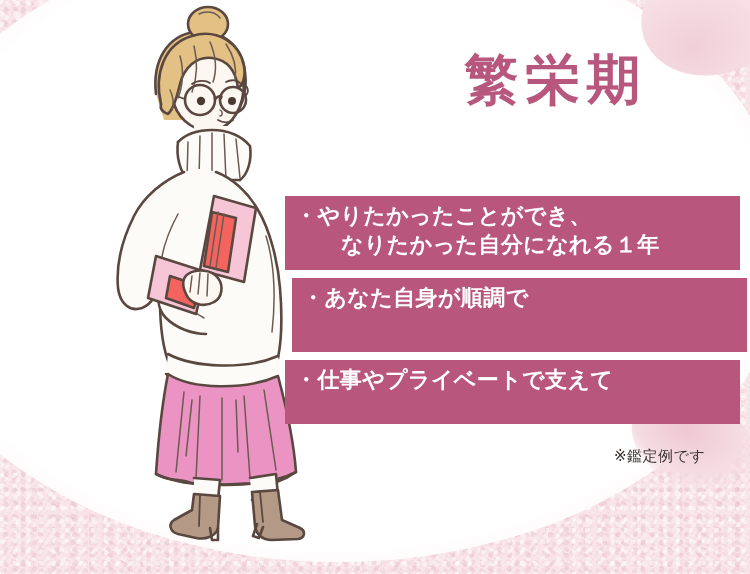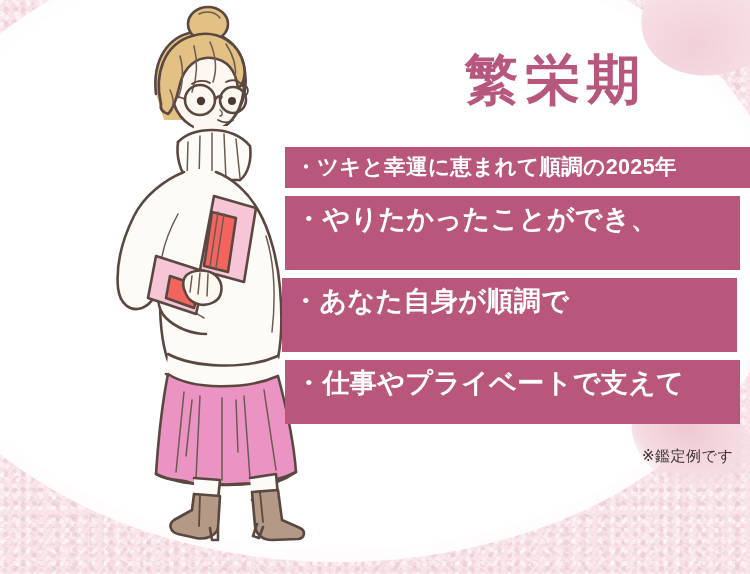--- a/index.html
+++ b/index.html
@@ -54,36 +54,36 @@
     font-size:54px;font-weight:700;letter-spacing:7px;
     color:#b8577e;text-align:center;line-height:1.05;
     white-space:nowrap;
   }
   
   .bar{
     position:absolute;
     background:#b8567c;
     color:#ffffff;
     font-weight:700;
-    font-size:27px;
+    font-size:22px;
     line-height:1.30;
     letter-spacing:.4px;
     padding:6px 8px 7px 10px;
     box-sizing:border-box;
     white-space:pre-line;
   }
   #bar1{left:285px;top:147px;width:465px;height:41px;font-size:21.5px;padding-top:7px;}
   #bar2{left:285px;top:196px;width:455px;height:74px;}
-  #bar3{left:282px;top:278px;width:455px;height:74px;}
+  #bar3{left:292px;top:278px;width:455px;height:74px;}
   #bar4{left:285px;top:360px;width:455px;height:64px;}
   .bar .ln2{display:block;padding-left:46px;}
   .bar .ln2b{display:block;padding-left:26px;}
   
   .footnote{
-    position:absolute;left:642px;top:447px;
+    position:absolute;left:614px;top:447px;
     font-size:15px;color:#3b3330;letter-spacing:.5px;
   }
   
   .corner-tr{
     position:absolute;right:-40px;top:-46px;width:150px;height:120px;
     border-radius:50%;
     background:radial-gradient(ellipse at 30% 70%, #f1cfd8 0%, #f6dee4 45%, rgba(248,228,233,0) 72%);
     transform:rotate(-18deg);
   }
   .corner-br{
@@ -272,23 +272,22 @@
 
       <path class="boot" d="M192 492 L218 490 L222 520 L240 528 C246 531 245 538 238 539 L212 540 C202 540 196 534 195 526 Z"></path>
       <path class="ol" d="M192 492 L218 490 L222 520 L240 528 C246 531 245 538 238 539 L212 540 C202 540 196 534 195 526 Z"></path>
       <path class="olt" d="M200 492 L203 522"></path>
       <path class="ol" d="M197 524 L193 536 L199 538 L203 527"></path>
     </g>
   </svg>
 
   <div class="title">繁栄期</div>
 
-  <div class="bar" id="bar1"><span>・</span><span>ツキと幸運に恵まれて順調の2025年</span></div>
-
-  <div class="bar" id="bar2"><span>・</span><span>やりたかったことができ、</span></div>
+
+  <div class="bar" id="bar2"><span>・</span><span>やりたかったことができ、</span><span class="ln2">なりたかった自分になれる１年</span></div>
 
   <div class="bar" id="bar3"><span>・</span><span>あなた自身が順調で</span></div>
 
   <div class="bar" id="bar4"><span>・</span><span>仕事やプライベートで支えて</span></div>
 
   <div class="footnote">※鑑定例です</div>
 
 </div>
 
 </body></html>

